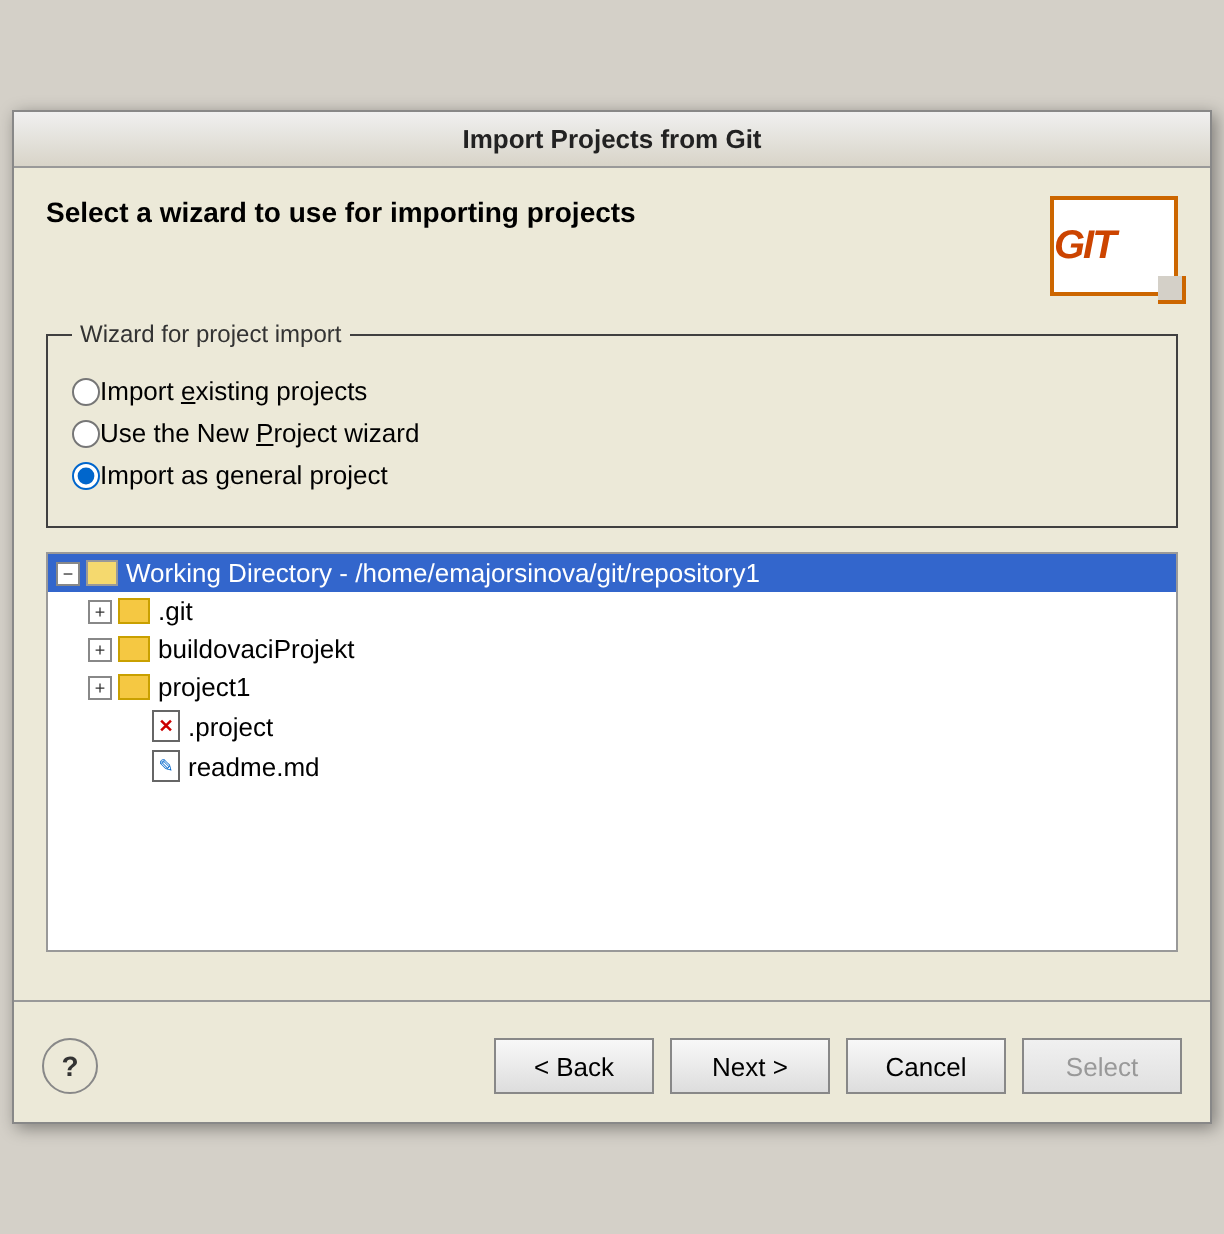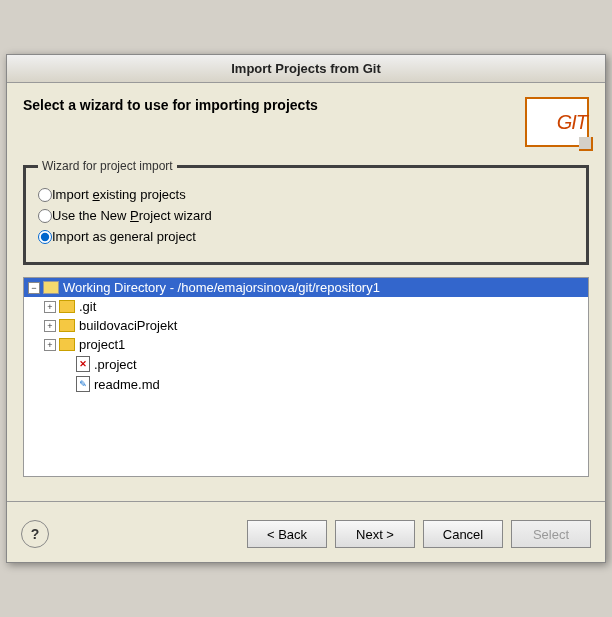--- a/index.html
+++ b/index.html
@@ -52,23 +52,23 @@
       color: #333;
       line-height: 1.4;
     }
     .git-logo {
       width: 64px;
       height: 50px;
       border: 2px solid #cc6600;
       background: #fff;
       display: flex;
       align-items: center;
-      justify-content: flex-end;
+      justify-content: flex-start;
       font-size: 20px;
-      font-weight: normal;
+      font-weight: bold;
       color: #cc4400;
       font-style: italic;
       letter-spacing: -1px;
       flex-shrink: 0;
       margin-left: 10px;
       position: relative;
     }
     .git-logo::after {
       content: '';
       position: absolute;
@@ -196,21 +196,21 @@
       font-size: 13px;
       cursor: pointer;
       color: #000;
     }
     .dialog-btn:disabled {
       color: #999;
       background: linear-gradient(to bottom, #f0f0f0, #e0e0e0);
       cursor: default;
     }
     fieldset {
-      border: 3px solid #404040;
+      border: 1px solid #404040;
       padding: 8px 29px 12px 12px;
       margin-bottom: 12px;
     }
     fieldset legend {
       font-size: 12px;
       color: #333;
       padding: 0 4px;
     }
   </style>
 </head>

